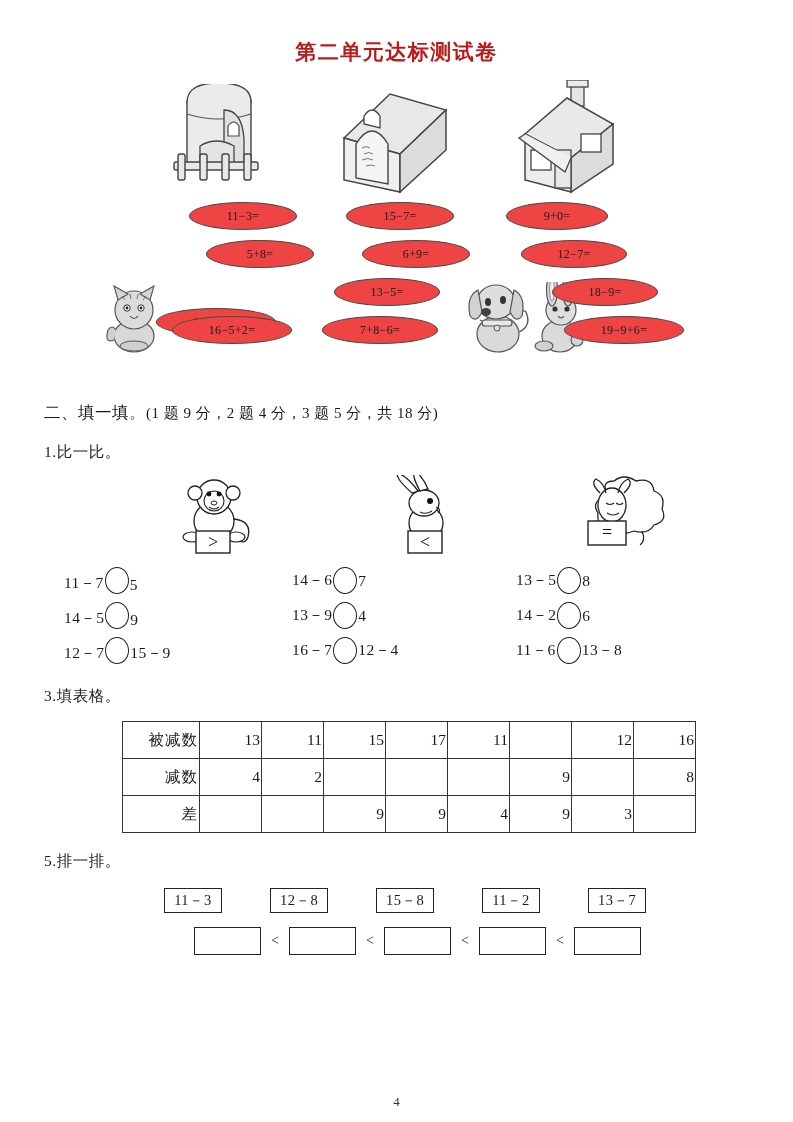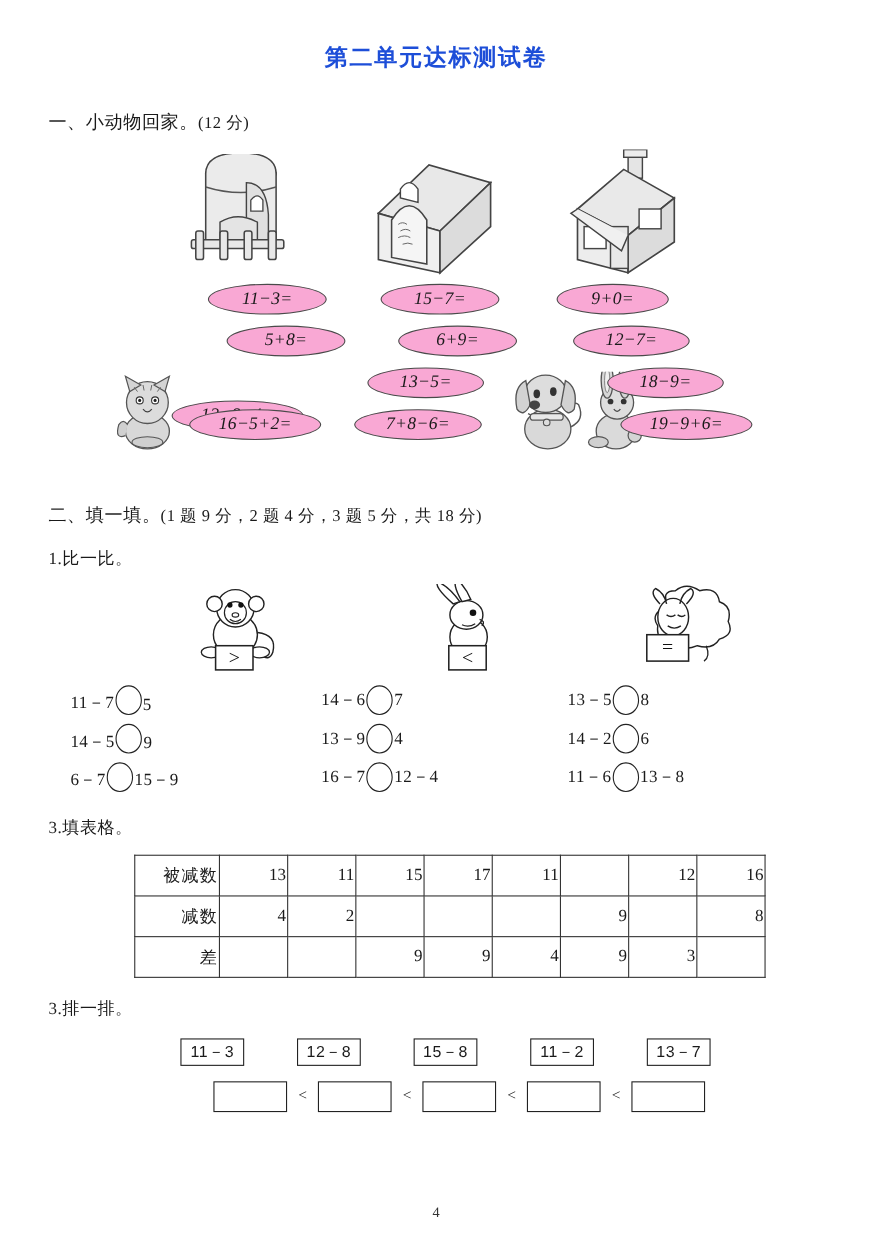--- a/index.html
+++ b/index.html
@@ -19,21 +19,21 @@
     position: relative;
     width: 793px;
     height: 1122px;
     box-sizing: border-box;
     padding: 0 44px;
   }
 
   
   .doc-title {
     text-align: center;
-    color: #1d4ed8;
+    color: #b91c1c;
     font-size: 21px;
     font-weight: bold;
     letter-spacing: 1.5px;
     padding-top: 38px;
     font-family: "DejaVu Serif", "Liberation Serif", serif;
   }
 
   
   .section-head {
     font-size: 16.5px;
@@ -59,29 +59,28 @@
   .house-3 { left: 465px; top: 0px; }
 
   .oval-area {
     position: relative;
     height: 172px;
   }
   .oval {
     position: absolute;
     border: 1.2px solid #4a4a4a;
     border-radius: 50%;
-    background: #f9a8d4;
+    background: #ef4444;
     display: flex;
     align-items: center;
     justify-content: center;
-    font-size: 16px;
+    font-size: 12px;
     letter-spacing: 0.3px;
     white-space: nowrap;
     font-family: "Liberation Serif", serif;
-    font-style: italic;
   }
   .critter { position: absolute; }
 
   
   .compare-animals {
     position: relative;
     height: 82px;
     margin-top: 12px;
   }
   .cmp-animal { position: absolute; }
@@ -137,21 +136,21 @@
   }
   .order-card {
     width: 56px;
     height: 23px;
     border: 1.2px solid #222;
     display: flex;
     align-items: center;
     justify-content: center;
     font-size: 14.5px;
     margin-right: 48px;
-    font-family: Liberation Sans, sans-serif;
+    font-family: Liberation Serif, serif;
     letter-spacing: 0.5px;
   }
   .order-blanks {
     display: flex;
     align-items: center;
     margin-top: 14px;
     padding-left: 150px;
   }
   .blank-box {
     width: 65px;
@@ -178,23 +177,20 @@
   }
   svg { display: block; }
 </style>
 </head>
 <body>
 
 <div class="page">
 
   <div class="doc-title">第二单元达标测试卷</div>
 
-  <div class="section-head">
-    <span>一、小动物回家。</span><span class="pts">(12 分)</span>
-  </div>
 
   <div class="houses-row">
     <div class="house house-1">
       <svg width="110" height="112" viewBox="0 0 110 112">
         <ellipse cx="55" cy="18" rx="32" ry="9" fill="#ececec" stroke="#444" stroke-width="1.4"></ellipse>
         <path d="M23 18 Q23 -1 55 -1 Q87 -1 87 18 L87 80 L23 80 Z" fill="#ebebeb" stroke="#444" stroke-width="1.4"></path>
         <path d="M23 30 Q55 40 87 30" fill="none" stroke="#555" stroke-width="1.2"></path>
         <path d="M60 26 Q78 26 80 55 L80 80 L60 80 Z" fill="#e0e0e0" stroke="#444" stroke-width="1.3"></path>
         <path d="M64 42 Q70 34 75 42 L75 52 L64 52 Z" fill="#fff" stroke="#444" stroke-width="1.2"></path>
         <path d="M36 62 Q52 52 70 62 L70 82 L36 82 Z" fill="#e4e4e4" stroke="#444" stroke-width="1.3"></path>
@@ -392,21 +388,21 @@
       </div>
       <div class="cmp-cell cmp-c3">
         <span>14－2</span>
         <span class="cmp-circle"></span>
         <span>6</span>
       </div>
     </div>
 
     <div class="cmp-row">
       <div class="cmp-cell cmp-c1">
-        <span>6－7</span>
+        <span>12－7</span>
         <span class="cmp-circle"></span>
         <span>15－9</span>
       </div>
       <div class="cmp-cell cmp-c2">
         <span>16－7</span>
         <span class="cmp-circle"></span>
         <span>12－4</span>
       </div>
       <div class="cmp-cell cmp-c3">
         <span>11－6</span>
@@ -451,21 +447,21 @@
         <td class="datacell">9</td>
         <td class="datacell">4</td>
         <td class="datacell">9</td>
         <td class="datacell">3</td>
         <td class="datacell"></td>
       </tr>
     </tbody>
       </table>
   </div>
 
-  <div class="sub-head">3.排一排。</div>
+  <div class="sub-head">5.排一排。</div>
 
   <div class="order-cards">
     <div class="order-card">11－3</div>
     <div class="order-card">12－8</div>
     <div class="order-card">15－8</div>
     <div class="order-card">11－2</div>
     <div class="order-card">13－7</div>
   </div>
 
   <div class="order-blanks">

